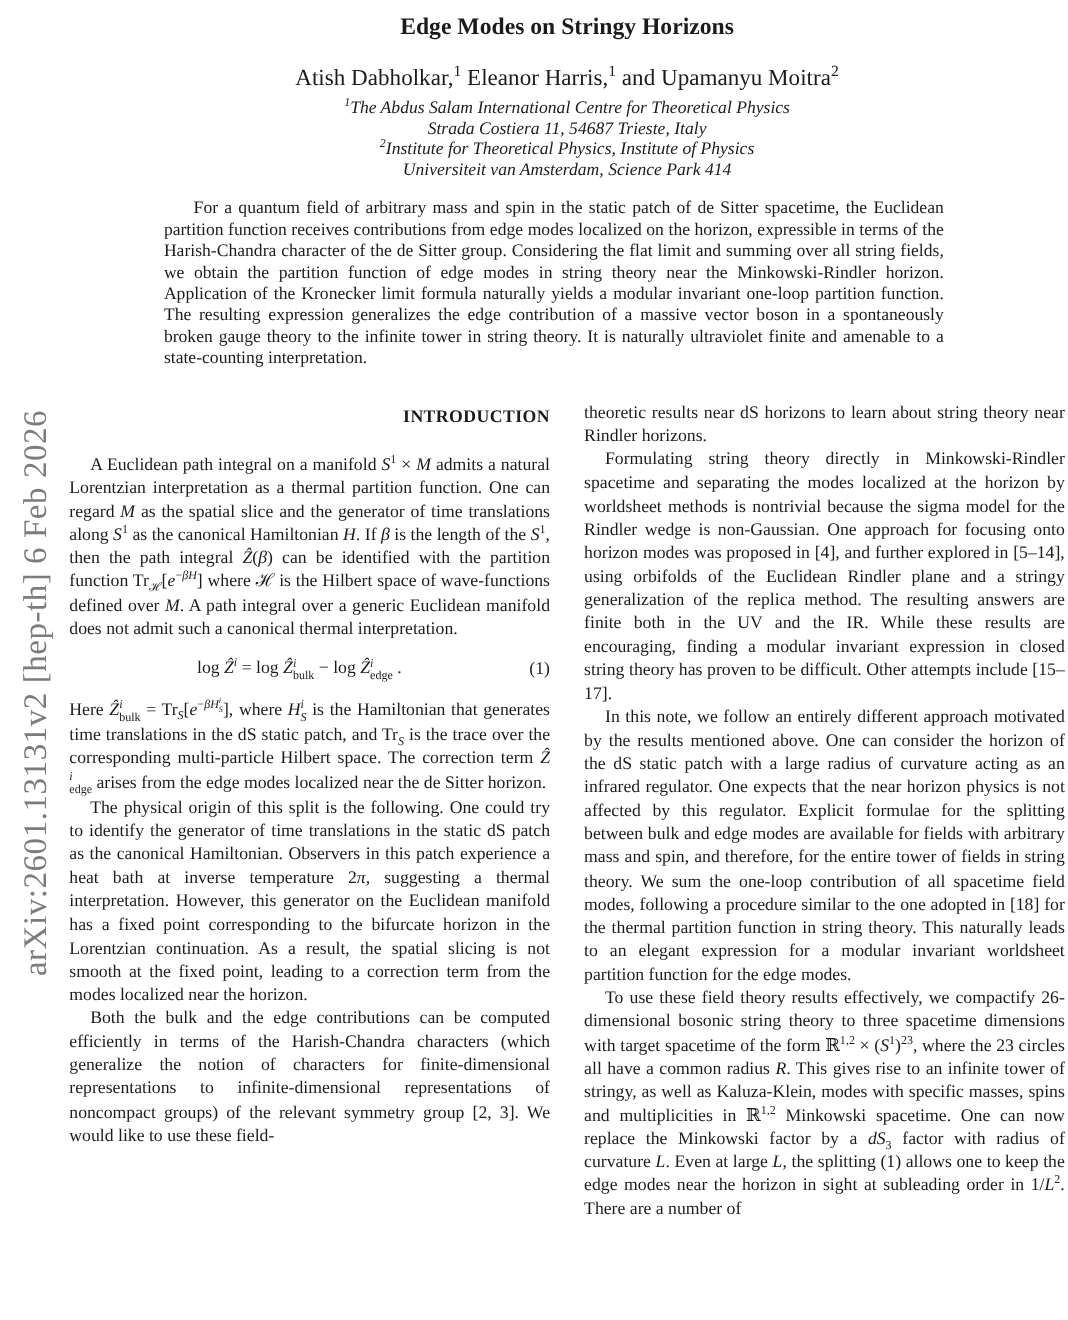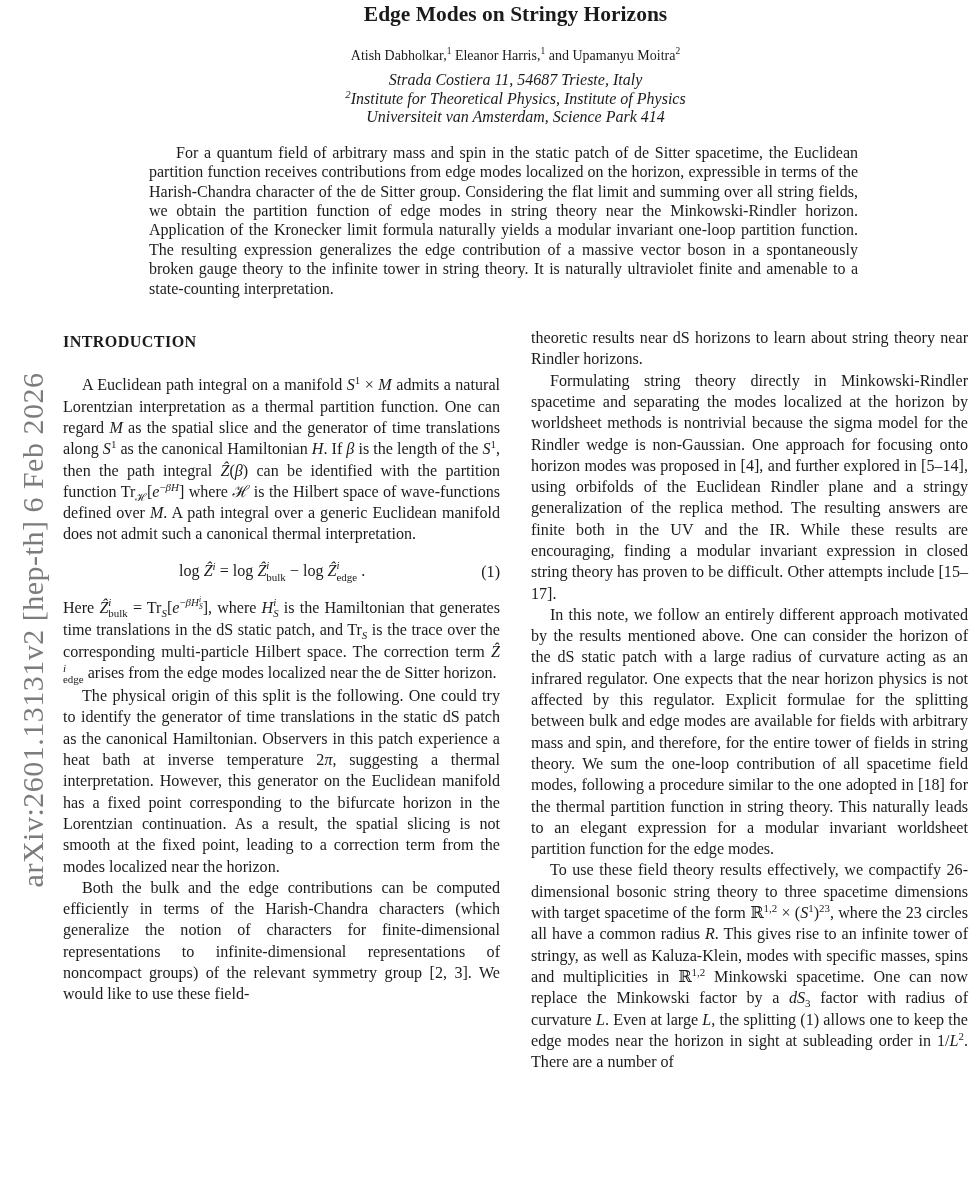--- a/index.html
+++ b/index.html
@@ -11,39 +11,39 @@
   .page { position:relative; width:971px; height:1200px; background:#fff; }
 
   .watermark {
     position:absolute; top:630px; left:33px;
     transform:translate(-50%,-50%) rotate(-90deg);
     font-size:30px; letter-spacing:0.5px; color:#7c7c7c; white-space:nowrap;
   }
 
   .content { position:absolute; left:63px; top:0; width:905px; }
 
-  .head { text-align:center; padding-top:2px; }
+  .head { text-align:center; padding-top:12px; }
   .title { font-size:21.5px; font-weight:bold; margin:0; }
-  .authors { font-size:14px; margin-top:21px; }
+  .authors { font-size:21px; margin-top:21px; }
   .affils { font-style:italic; font-size:16px; line-height:18.6px; margin-top:7px; }
   .affils div { margin:0; }
 
   .abstract {
     margin:15px 0 0 70px; width:741px;
     text-align:justify; font-size:16px; line-height:19.4px;
   }
   .abstract p { margin:16px; text-indent:27px; }
 
   .columns { display:flex; gap:31px; margin-top:29px; }
   .col { width:437px; text-align:justify; font-size:16.1px; line-height:21.3px; }
   .col p { margin:0; }
   .col p.ind { text-indent:19px; }
 
   .sec-head {
-    text-align:left; font-weight:bold; font-size:16.1px;
+    text-align:right; font-weight:bold; font-size:16.1px;
     letter-spacing:0.4px; margin:4px 0 22px 0;
   }
 
   .eqrow { display:flex; align-items:center; margin:15px 0 13px 0; }
   .eqbody { flex:1; text-align:center; text-indent:0; }
   .eqno { text-align:right; text-indent:0; }
 
   sup, sub { line-height:0; font-size:68%; }
   .ss {
     display:inline-block; vertical-align:-0.45em; line-height:1.02;
@@ -57,20 +57,21 @@
 <div class="page">
 
   <div class="watermark">arXiv:2601.13131v2 [hep-th] 6 Feb 2026</div>
 
   <div class="content">
 
     <div class="head">
       <div class="title">Edge Modes on Stringy Horizons</div>
       <div class="authors">Atish Dabholkar,<sup>1</sup> Eleanor Harris,<sup>1</sup> and Upamanyu Moitra<sup>2</sup></div>
       <div class="affils">
+        <div><sup>1</sup>The Abdus Salam International Centre for Theoretical Physics</div>
         <div>Strada Costiera 11, 54687 Trieste, Italy</div>
         <div><sup>2</sup>Institute for Theoretical Physics, Institute of Physics</div>
         <div>Universiteit van Amsterdam, Science Park 414</div>
       </div>
     </div>
 
     <div class="abstract">
       <p>For a quantum field of arbitrary mass and spin in the static patch of de Sitter spacetime, the Euclidean partition function receives contributions from edge modes localized on the horizon, expressible in terms of the Harish-Chandra character of the de Sitter group. Considering the flat limit and summing over all string fields, we obtain the partition function of edge modes in string theory near the Minkowski-Rindler horizon. Application of the Kronecker limit formula naturally yields a modular invariant one-loop partition function. The resulting expression generalizes the edge contribution of a massive vector boson in a spontaneously broken gauge theory to the infinite tower in string theory. It is naturally ultraviolet finite and amenable to a state-counting interpretation.</p>
     </div>
 

